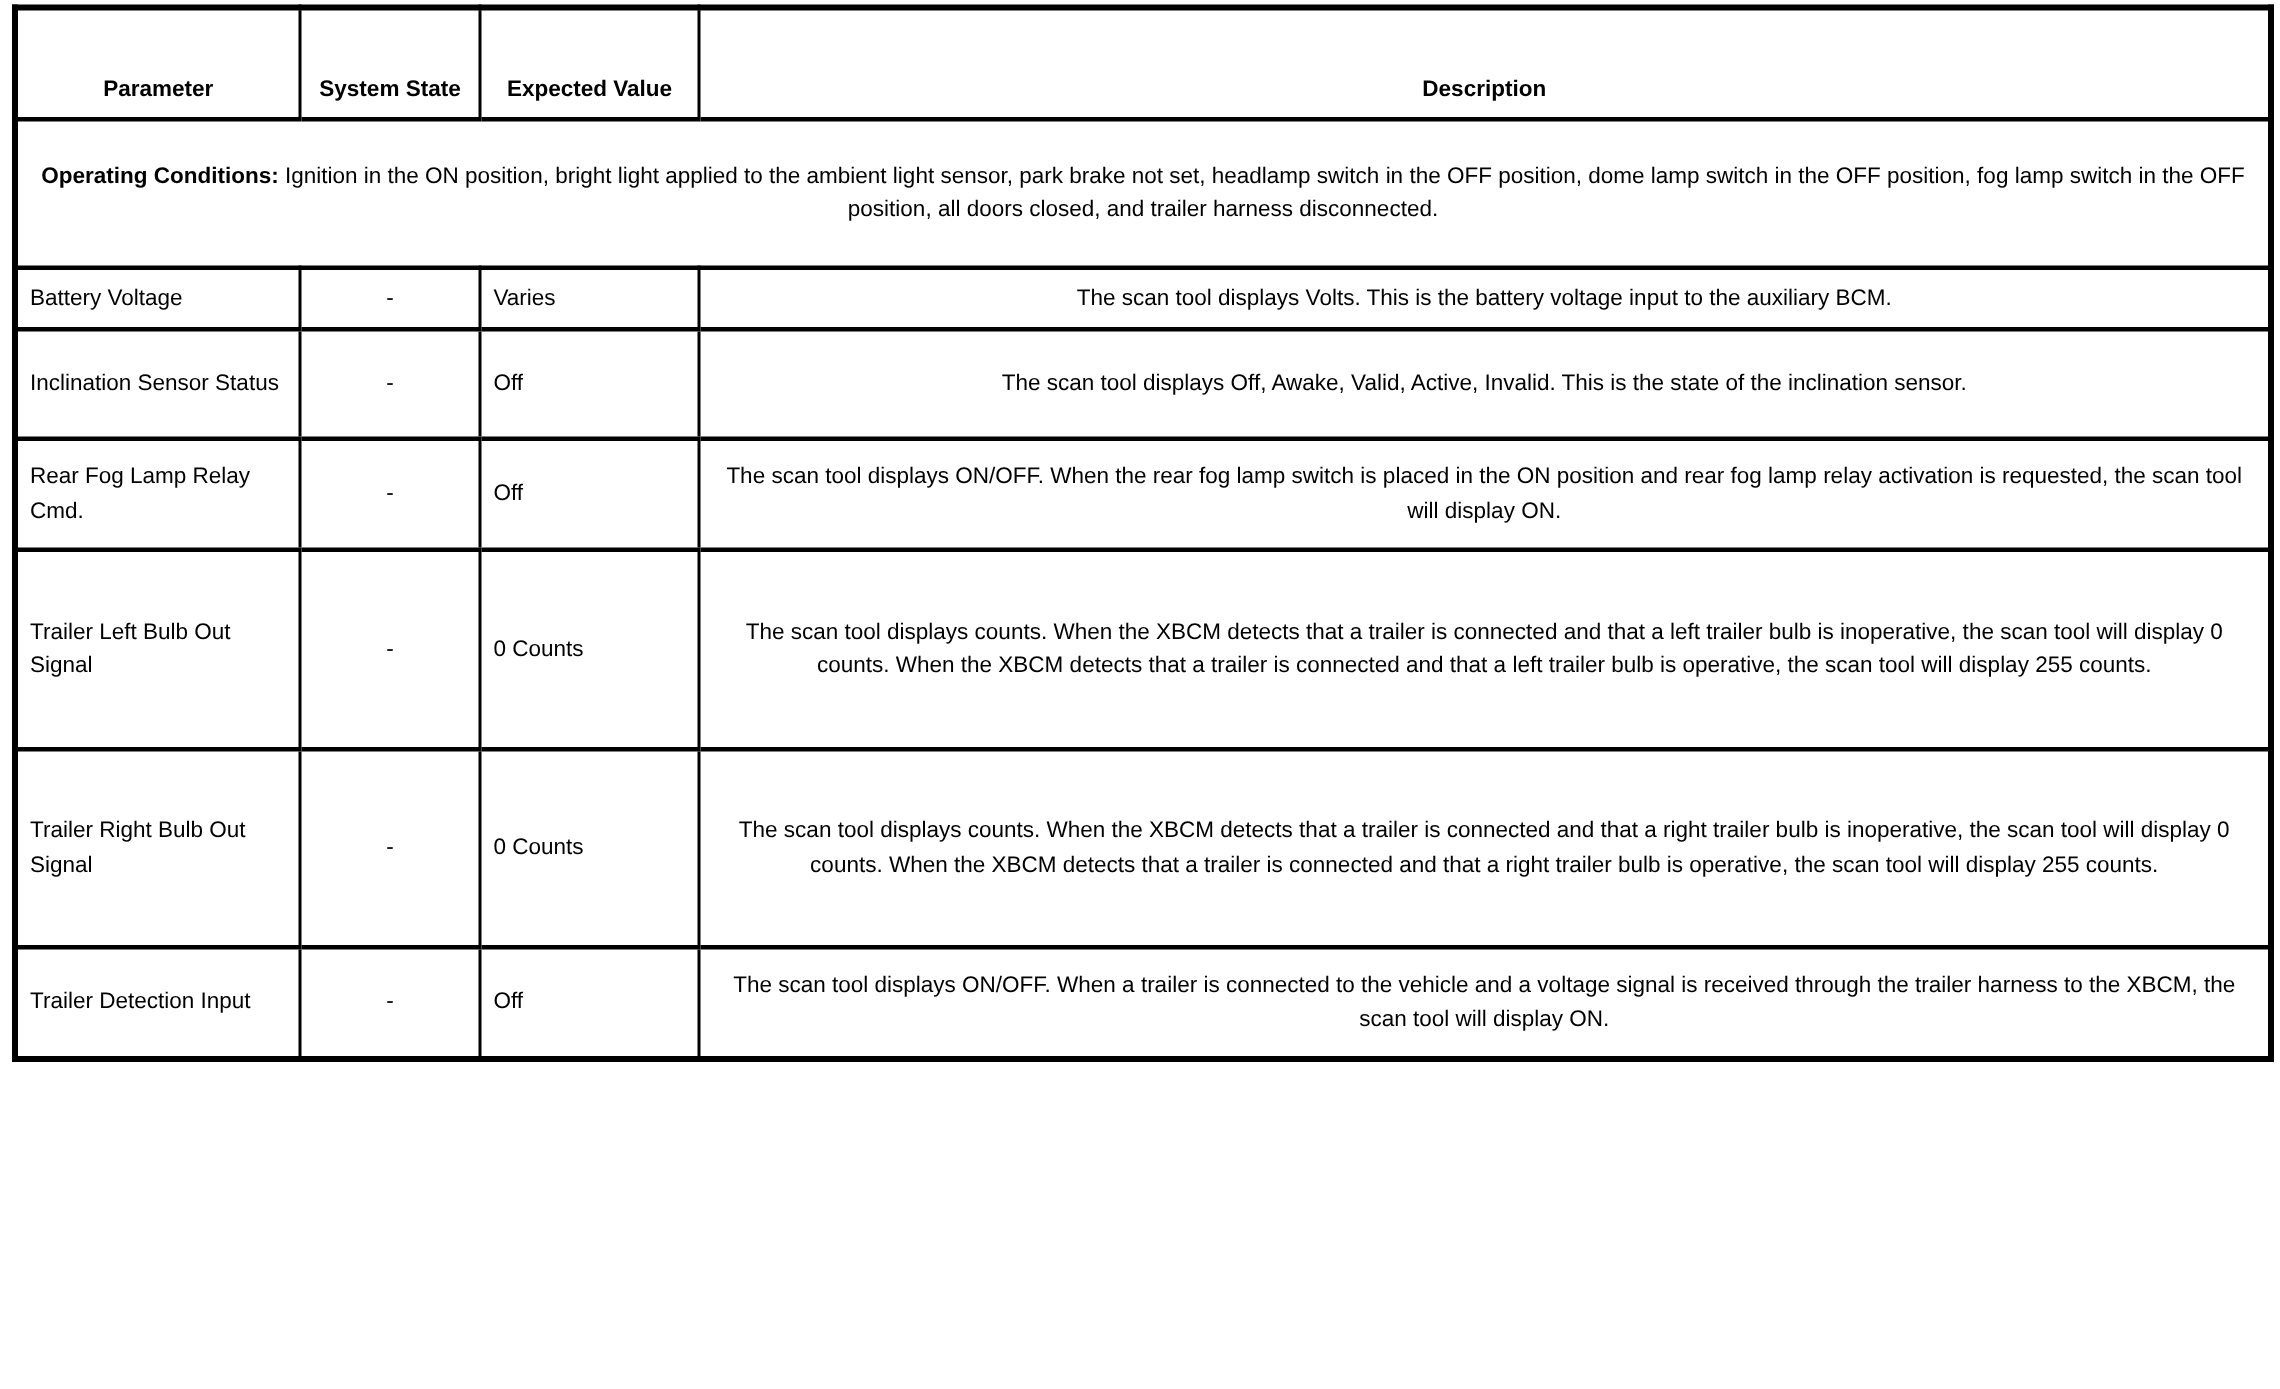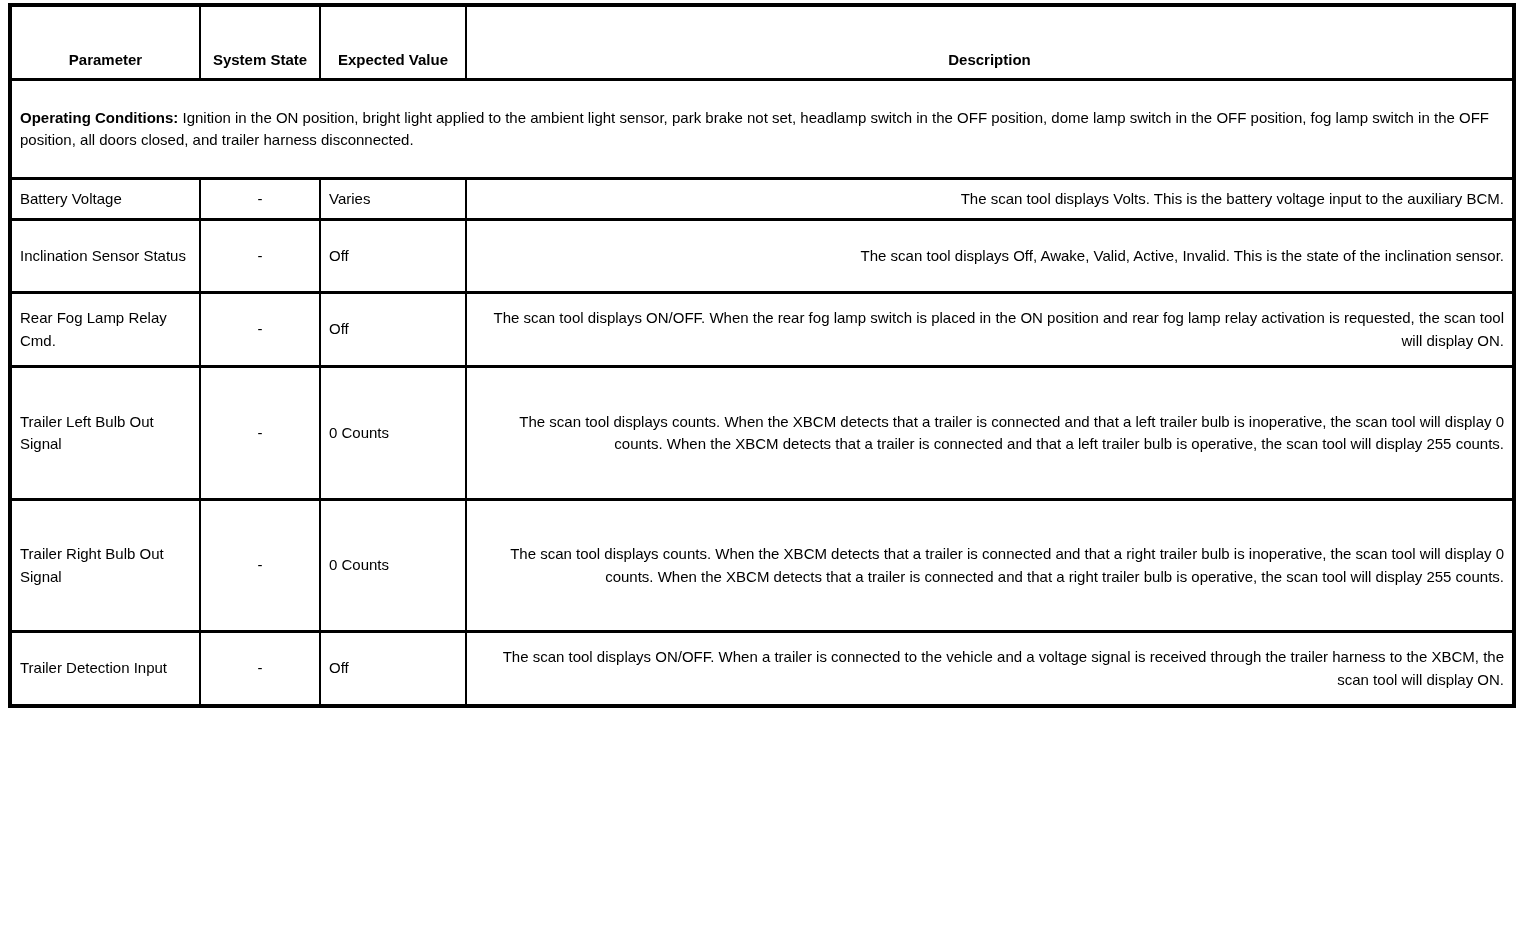--- a/index.html
+++ b/index.html
@@ -45,22 +45,22 @@
     font-weight: bold;
     text-align: center;
     vertical-align: bottom;
     height: 60px;
     padding-bottom: 7px;
     line-height: 1.45;
   }
   .c-param { text-align: left; padding-left: 6px; }
   .c-state { text-align: center; }
   .c-value { text-align: left; }
-  .c-desc  { text-align: right; margin-left: 12px; }
-  .op-cell { text-align: left; vertical-align: top; }
+  .c-desc  { text-align: center; margin-left: 12px; }
+  .op-cell { text-align: center; vertical-align: top; }
   .op-cell strong { font-weight: bold; }
   tr.h-op   td { height: 88px; }
   tr.h-r0   td { height: 30px; }
   tr.h-r1   td { height: 62px; }
   tr.h-r2   td { height: 63px; }
   tr.h-r3   td { height: 63px; }
   tr.h-r4   td { height: 122px; }
   tr.h-r5   td { height: 121px; }
   tr.h-r6   td { height: 63px; }
   tr.h-r7   td { height: 92px; }

